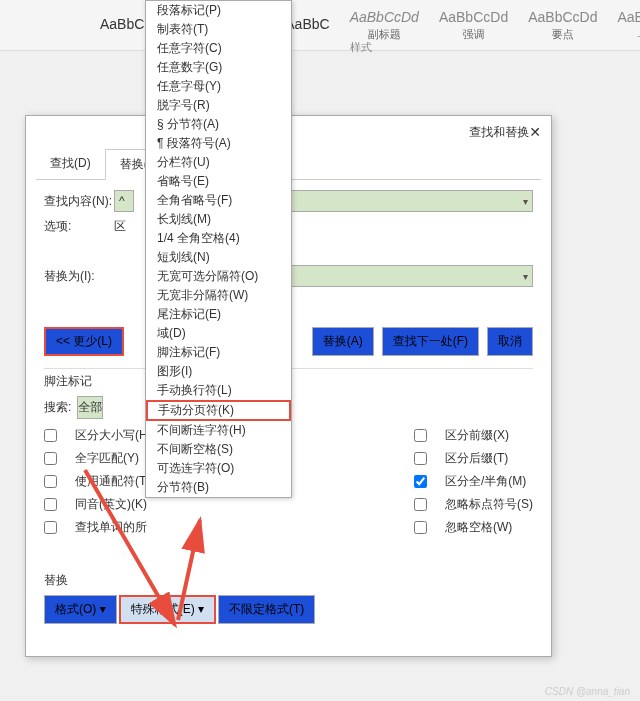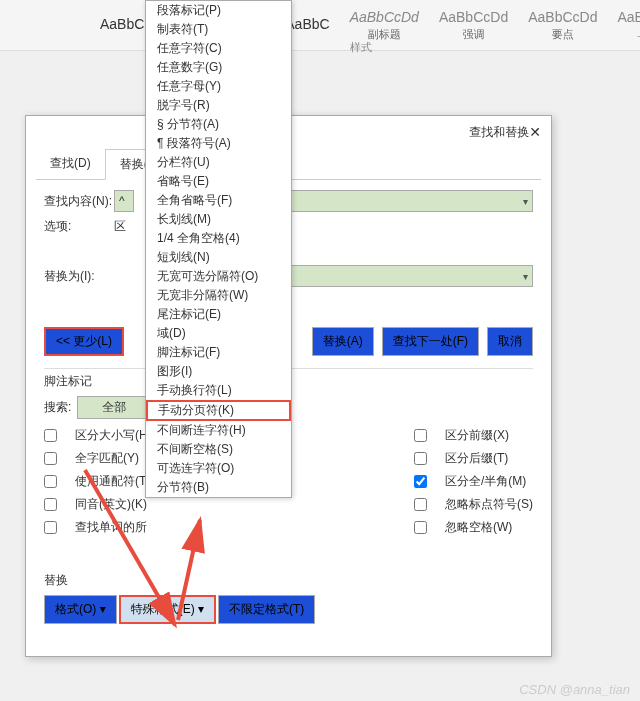--- a/index.html
+++ b/index.html
@@ -14,33 +14,33 @@
 .tab{padding:6px 14px;cursor:pointer;font-size:12px}
 .tab.active{border:1px solid #ccc;border-bottom:1px solid #fff;margin-bottom:-1px;background:#fff}
 .dialog-body{padding:10px 18px}
 .row{display:flex;align-items:center;margin-bottom:6px}
 .lbl{width:70px}
 .input-box{border:1px solid #aaa;height:20px;flex:1;padding:0 4px;display:flex;align-items:center}
 .input-green{background:#d5e5c8}
 .dropdown-arrow{color:#555;font-size:10px}
 .fieldset-label{margin:12px 0 6px;font-size:12px}
 .search-row{display:flex;align-items:center;gap:6px;margin-bottom:8px}
-.combo{border:1px solid #aaa;background:#d5e5c8;padding:2px 24px;font-size:12px}
+.combo{border:1px solid #aaa;background:#d5e5c8;padding:2px 0;font-size:12px}
 .chk{display:flex;align-items:center;gap:18px;margin-bottom:6px;font-size:12px}
 .chk input{margin:0}
 .btn{border:1px solid #aaa;background:#1d4ed8;padding:4px 10px;font-size:12px;cursor:pointer}
 .btn-row{display:flex;gap:8px;justify-content:flex-end;margin:8px 0}
 .bottom-btns{display:flex;gap:2px;margin-top:5px}
 .red-box{border:2px solid #e74c3c}
 .menu{position:absolute;top:0;left:145px;width:145px;background:#fff;border:1px solid #aaa;box-shadow:1px 1px 5px rgba(0,0,0,0.2);z-index:10}
 .menu-item{padding:0 10px;font-size:12px;cursor:pointer;border:1px solid transparent}
 .menu-item.hl{border:2px solid #e74c3c}
 .cols{display:flex;gap:40px}
 .col{display:flex;flex-direction:column}
-.watermark{position:absolute;bottom:4px;right:10px;color:#ccc;font-size:13px;font-style:italic}
+.watermark{position:absolute;bottom:4px;right:10px;color:#ccc;font-size:10px;font-style:italic}
 svg.arrows{position:absolute;top:0;left:0;pointer-events:none;z-index:20}
 </style>
 </head>
 <body>
 
 <div class="ribbon">
   <div class="style-item">
       <div class="style-preview">AaBbC</div>
       <div></div>
     </div>

